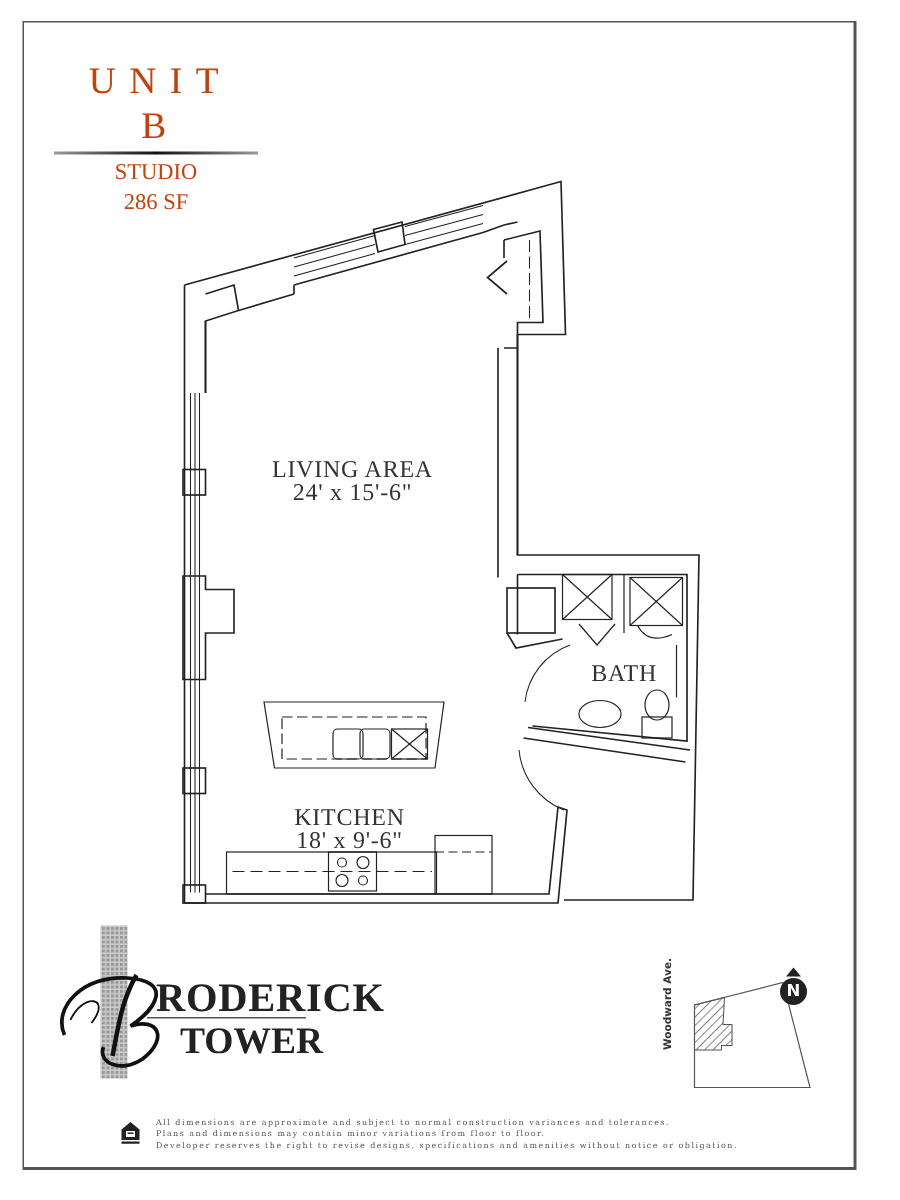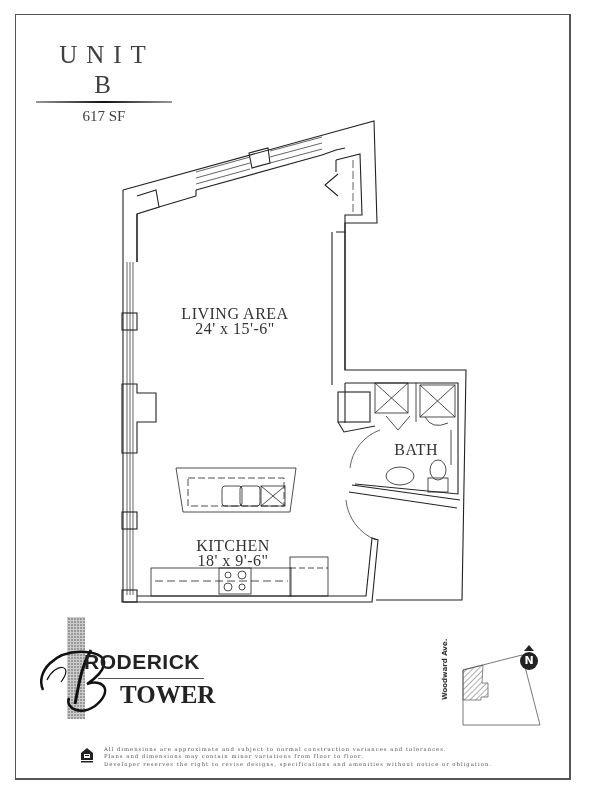--- a/index.html
+++ b/index.html
@@ -1,44 +1,45 @@
 <!DOCTYPE html>
 <html><head>
 <meta charset="utf-8">
 <style>
   html, body { margin: 0; padding: 0; background: #ffffff; }
   body { width: 600px; height: 800px; position: relative; overflow: hidden; font-family: "Liberation Serif", serif; }
   .frame { position: absolute; left: 15px; top: 14px; width: 556px; height: 766px; border: 1.5px solid #555; border-right-width: 2px; border-bottom-width: 2px; box-sizing: border-box; }
-  .title-block { position: absolute; left: 36px; top: 40px; width: 136px; text-align: center; color: #404040; }
+  .title-block { position: absolute; left: 36px; top: 40px; width: 136px; text-align: center; color: #c2410c; }
   .unit-title { font-family: "Liberation Serif", serif; font-size: 25px; letter-spacing: 9px; line-height: 30px; padding-left: 6px; }
   .unit-rule { height: 2px; margin: 1px 0 3px 0; background: linear-gradient(90deg, #999 0%, #111 50%, #999 100%); }
   .unit-type { font-size: 15px; line-height: 19px; }
   .unit-size { font-size: 15px; line-height: 20px; }
   svg.plan { position: absolute; left: 0; top: 0; }
   .room-label { position: absolute; font-family: Liberation Serif, serif; color: #333; text-align: center; font-size: 16px; line-height: 15px; letter-spacing: 0.5px; }
   .logo { position: absolute; left: 35px; top: 612px; width: 200px; height: 110px; }
-  .logo-word1 { position: absolute; left: 84px; top: 650px; font-family: Liberation Sans, sans-serif; font-size: 21px; font-weight: bold; letter-spacing: 0.5px; color: #222; }
+  .logo-word1 { position: absolute; left: 104px; top: 650px; font-family: Liberation Serif, serif; font-size: 27px; font-weight: bold; letter-spacing: 0.5px; color: #222; }
   .logo-rule { position: absolute; left: 98px; top: 678px; width: 106px; height: 1px; background: #555; }
   .logo-word2 { position: absolute; left: 120px; top: 681px; font-family: Liberation Serif, serif; font-size: 25px; font-weight: bold; color: #222; }
   .keymap { position: absolute; left: 445px; top: 645px; width: 110px; height: 90px; }
   .street { position: absolute; left: 441px; top: 700px; transform: rotate(-90deg); transform-origin: left top; font-family: "DejaVu Sans", sans-serif; font-size: 7px; font-weight: bold; color: #333; white-space: nowrap; }
   .north { position: absolute; left: 520px; top: 652px; width: 18px; height: 18px; border-radius: 50%; background: #222; color: #fff; font-family: "DejaVu Sans", sans-serif; font-weight: bold; font-size: 11px; text-align: center; line-height: 18px; }
   .north-arrow { position: absolute; left: 524px; top: 645px; width: 0; height: 0; border-left: 5px solid transparent; border-right: 5px solid transparent; border-bottom: 6px solid #222; }
   .disclaimer { position: absolute; left: 104px; top: 746px; font-family: "DejaVu Serif", serif; font-size: 5.3px; line-height: 7.3px; letter-spacing: 1px; color: #555; }
   .eho { position: absolute; left: 80px; top: 747px; width: 14px; height: 16px; }
 </style>
 </head>
 <body>
 
 <div class="frame"></div>
 
 <div class="title-block">
   <div class="unit-title">UNIT B</div>
   <div class="unit-rule"></div>
-  <div class="unit-size">617 SF</div>
+  <div class="unit-type">STUDIO</div>
+  <div class="unit-size">286 SF</div>
 </div>
 
 <svg class="plan" width="600" height="800" viewBox="0 0 600 800" fill="none" stroke="#222" stroke-width="1.1">
 
   <g>
 
     <polyline points="123,190 374,121 377,223 345,223 345,370 466,370 462,600 376,600"></polyline>
 
     <polyline points="137,196 156,190 159,207 137,214 137,262"></polyline>
     <line x1="159" y1="207" x2="196" y2="196"></line>

